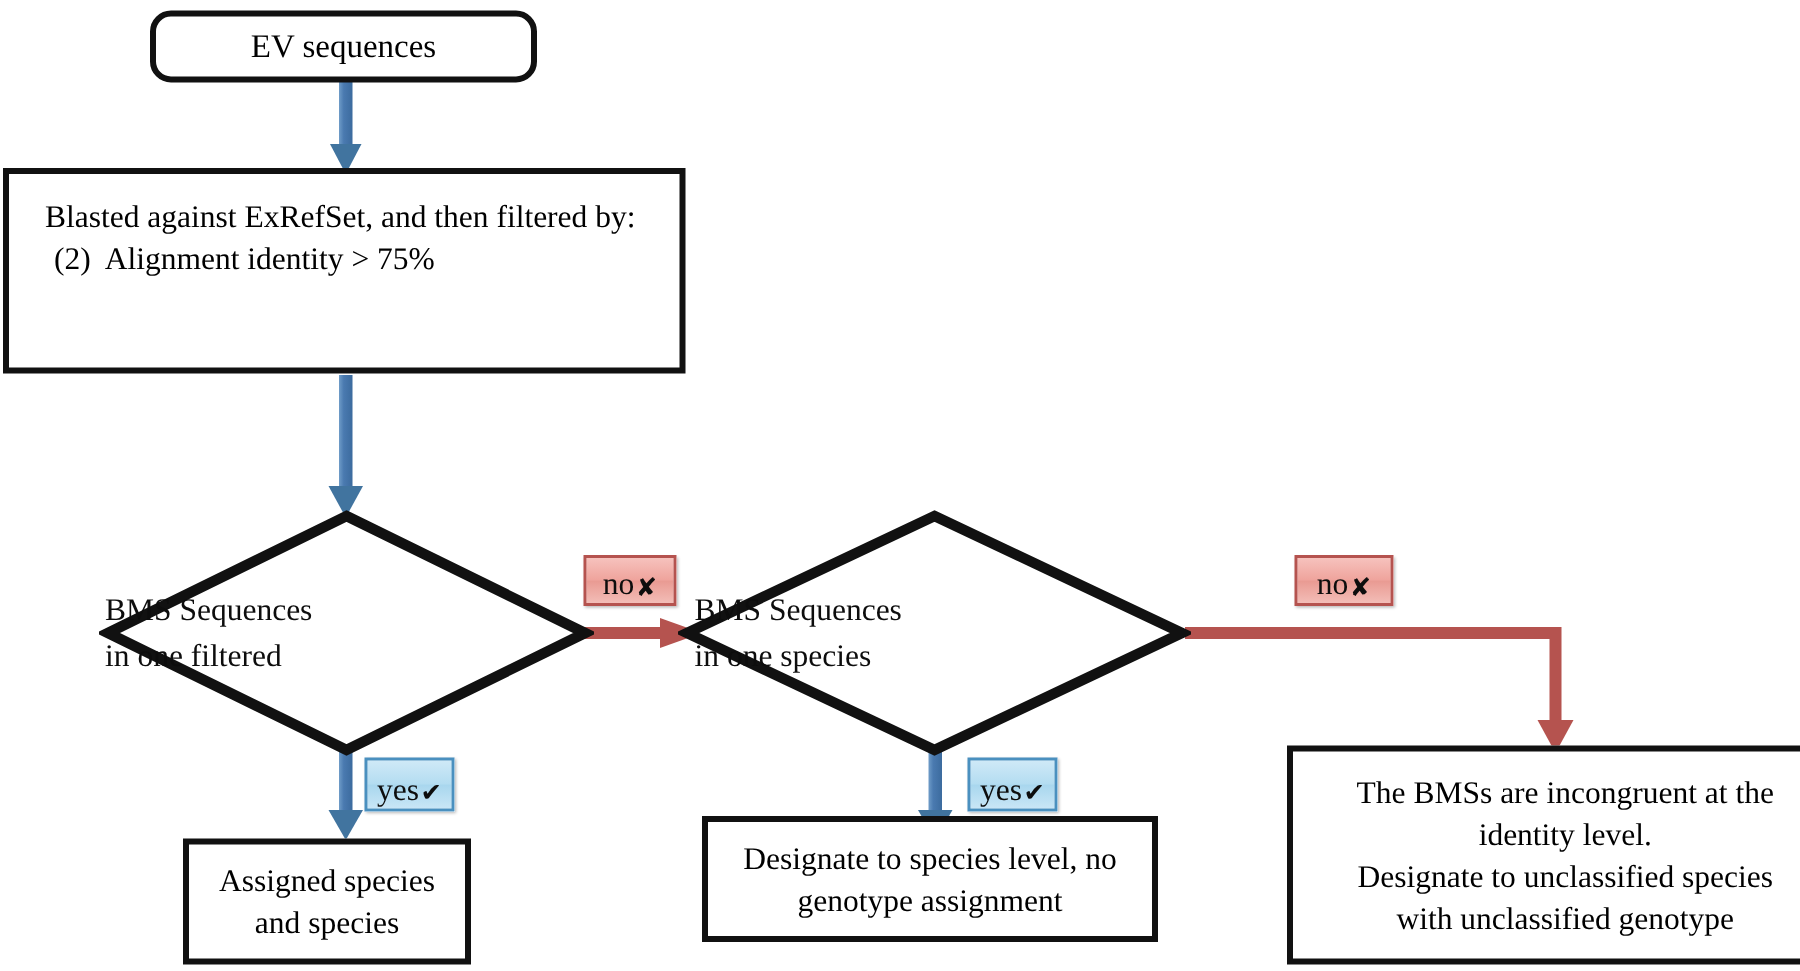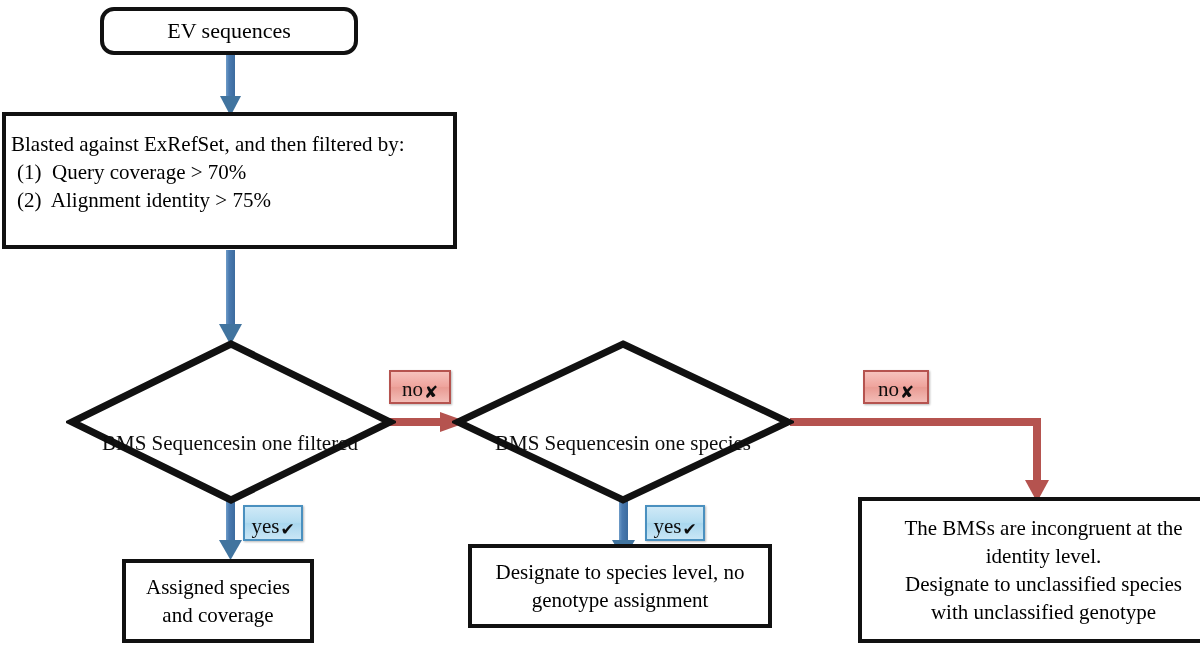--- a/index.html
+++ b/index.html
@@ -47,22 +47,22 @@
     display: block;
     white-space: pre;
   }
   .left-node {
     align-items: flex-start;
     text-align: left;
   }
   .diamond-label {
     position: absolute;
     display: flex;
-    flex-direction: row;
-    align-items: flex-end;
+    flex-direction: column;
+    align-items: flex-start;
     justify-content: center;
     text-align: center;
     line-height: 1.5;
     pointer-events: none;
   }
   .tag {
     position: absolute;
     box-sizing: border-box;
     display: flex;
     align-items: flex-end;
@@ -137,23 +137,22 @@
     <g>
       <path d="M 790 422 L 1037 422 L 1037 484" stroke="#b5534f" stroke-width="8" fill="none" stroke-linejoin="miter"></path>
       <polygon points="1025,480 1049,480 1037,502" fill="#b5534f"></polygon>
     </g>
   </svg>
 
   <div class="node round-node" style="left:100px; top:7px; width:258px; height:48px; font-size:22px;">
     <span class="line">EV sequences</span>
   </div>
 
-  <div class="node rect-node left-node" style="left:2px; top:112px; width:455px; height:137px; font-size:21px; padding:14px 0 0 5px; justify-content:flex-start;">
+  <div class="node rect-node left-node" style="left:2px; top:112px; width:455px; height:137px; font-size:21px; padding:14px 0 0 24px; justify-content:flex-start;">
     <span class="line">Blasted against ExRefSet, and then filtered by:</span>
-    <span class="line" style="padding-left:6px;">(1)  Query coverage &gt; 70%</span>
     <span class="line" style="padding-left:6px;">(2)  Alignment identity &gt; 75%</span>
   </div>
 
   <svg style="position:absolute; left:66px; top:338px; width:330px; height:168px;" viewBox="0 0 330 168" xmlns="http://www.w3.org/2000/svg">
     <polygon points="165,6 324,84 165,162 6,84" fill="#ffffff" stroke="#111111" stroke-width="7" stroke-linejoin="miter"></polygon>
   </svg>
   <div class="diamond-label" style="left:70px; top:385px; width:320px; height:74px; font-size:21px;">
     <span class="line">BMS Sequences</span>
     <span class="line">in one filtered</span>
   </div>
@@ -181,21 +180,21 @@
       <span class="mark">✔</span>
   </div>
 
   <div class="tag tag-yes" style="left:645px; top:505px; width:60px; height:36px;">
     <span>yes</span>
       <span class="mark">✔</span>
   </div>
 
   <div class="node rect-node" style="left:122px; top:559px; width:192px; height:84px; font-size:21px;">
     <span class="line">Assigned species</span>
-    <span class="line">and coverage</span>
+    <span class="line">and species</span>
   </div>
 
   <div class="node rect-node" style="left:468px; top:544px; width:304px; height:84px; font-size:21px;">
     <span class="line">Designate to species level, no</span>
     <span class="line">genotype assignment</span>
   </div>
 
   <div class="node rect-node" style="left:858px; top:497px; width:371px; height:146px; font-size:21px;">
     <span class="line">The BMSs are incongruent at the</span>
     <span class="line">identity level.</span>

